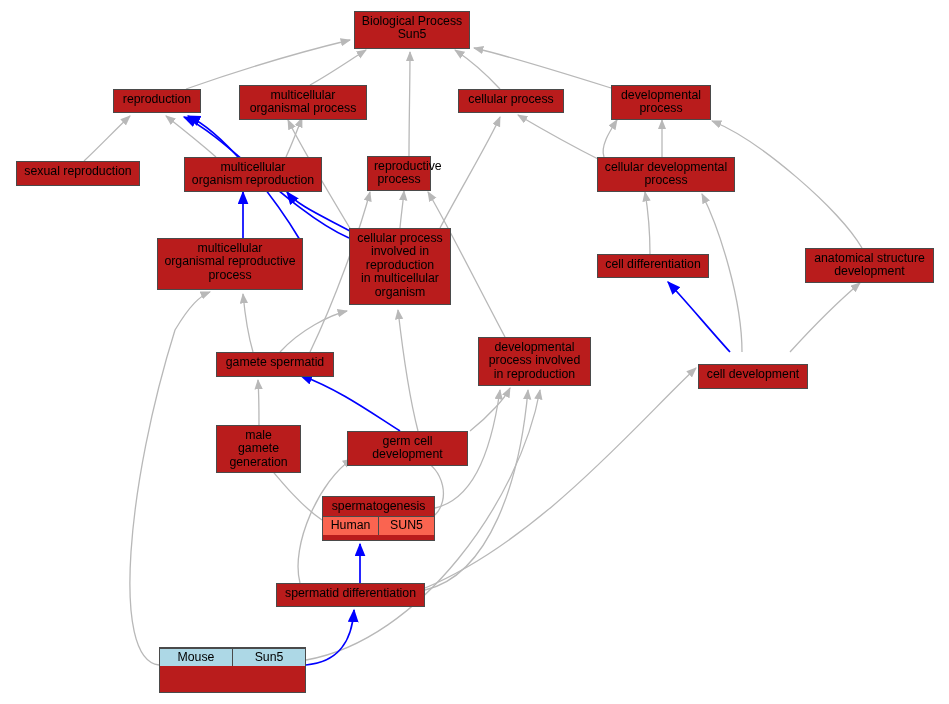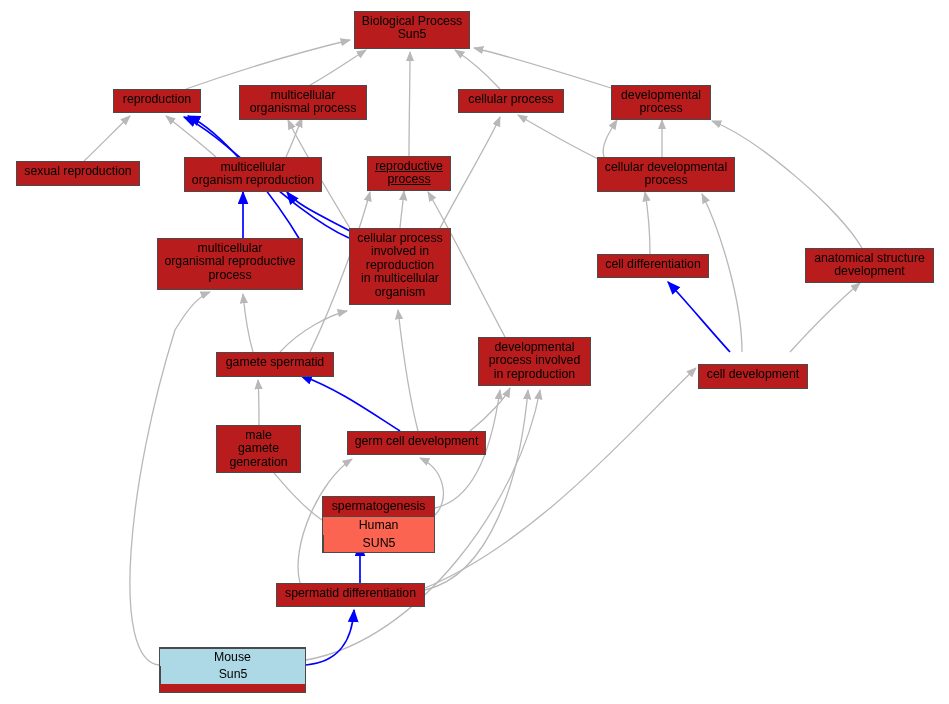--- a/index.html
+++ b/index.html
@@ -1,21 +1,21 @@
 <!DOCTYPE html>
 <html><head>
 <meta charset="utf-8">
 <style>
   html,body{margin:0;padding:0;background:#ffffff;}
   body{font-family:"Liberation Sans", sans-serif;}
   #canvas{position:relative;width:949px;height:704px;background:#fff;overflow:hidden;}
   svg#edges{position:absolute;left:0;top:0;width:949px;height:704px;}
   .node{position:absolute;box-sizing:border-box;border:1.6px solid #4a4a4a;background:#b91c1c;}
   .node .title{font-size:12.3px;line-height:13.4px;color:#000;text-align:center;padding:3px 6px;white-space:pre-line;}
-  .ann-row{display:flex;border-top:1.6px solid #4a4a4a;flex-direction:column;}
+  .ann-row{display:flex;border-top:1.6px solid #4a4a4a;}
   .ann-cell{flex:1;font-size:12.3px;line-height:13.4px;text-align:center;padding:2px 4px;color:#000;}
   .ann-cell + .ann-cell{border-left:1.6px solid #4a4a4a;}
 </style>
 </head>
 <body>
 
 <div id="canvas">
   <svg id="edges" viewBox="0 0 949 704">
     <defs>
       <marker id="arrow-gray" markerWidth="9" markerHeight="9" refX="7.2" refY="3.2" orient="auto" markerUnits="strokeWidth">
@@ -88,21 +88,21 @@
         <div class="title">developmental
 process</div>
       </div>
       <div class="node" style="left: 16px; top: 161px; width: 124px; min-height: 25px;">
         <div class="title">sexual reproduction</div>
       </div>
       <div class="node" style="left: 184px; top: 157px; width: 138px; min-height: 33px;">
         <div class="title">multicellular
 organism reproduction</div>
       </div>
-      <div class="node" style="left: 367px; top: 156px; width: 84px; min-height: 33px; text-decoration: underline;">
+      <div class="node" style="left: 367px; top: 156px; width: 64px; min-height: 33px;">
         <div class="title">reproductive
 process</div>
       </div>
       <div class="node" style="left: 597px; top: 157px; width: 138px; min-height: 33px;">
         <div class="title">cellular developmental
 process</div>
       </div>
       <div class="node" style="left: 157px; top: 238px; width: 146px; min-height: 52px;">
         <div class="title">multicellular
 organismal reproductive
@@ -130,21 +130,21 @@
 process involved
 in reproduction</div>
       </div>
       <div class="node" style="left: 698px; top: 352px; width: 110px; min-height: 25px; margin-top: 12px;">
         <div class="title">cell development</div>
       </div>
       <div class="node" style="left: 216px; top: 425px; width: 85px; min-height: 34px;">
         <div class="title">male gamete
 generation</div>
       </div>
-      <div class="node" style="left: 347px; top: 431px; width: 139px; min-height: 24px;">
+      <div class="node" style="left: 347px; top: 431px; width: 121px; min-height: 24px;">
         <div class="title">germ cell development</div>
       </div>
       <div class="node" style="left: 322px; top: 496px; width: 113px; min-height: 45px;">
         <div class="title">spermatogenesis</div>
         <div class="ann-row">
           <div class="ann-cell" style="background: rgb(250, 100, 80);">Human</div>
           <div class="ann-cell" style="background: rgb(250, 100, 80);">SUN5</div>
         </div>
       </div>
       <div class="node" style="left: 276px; top: 583px; width: 149px; min-height: 24px;">

